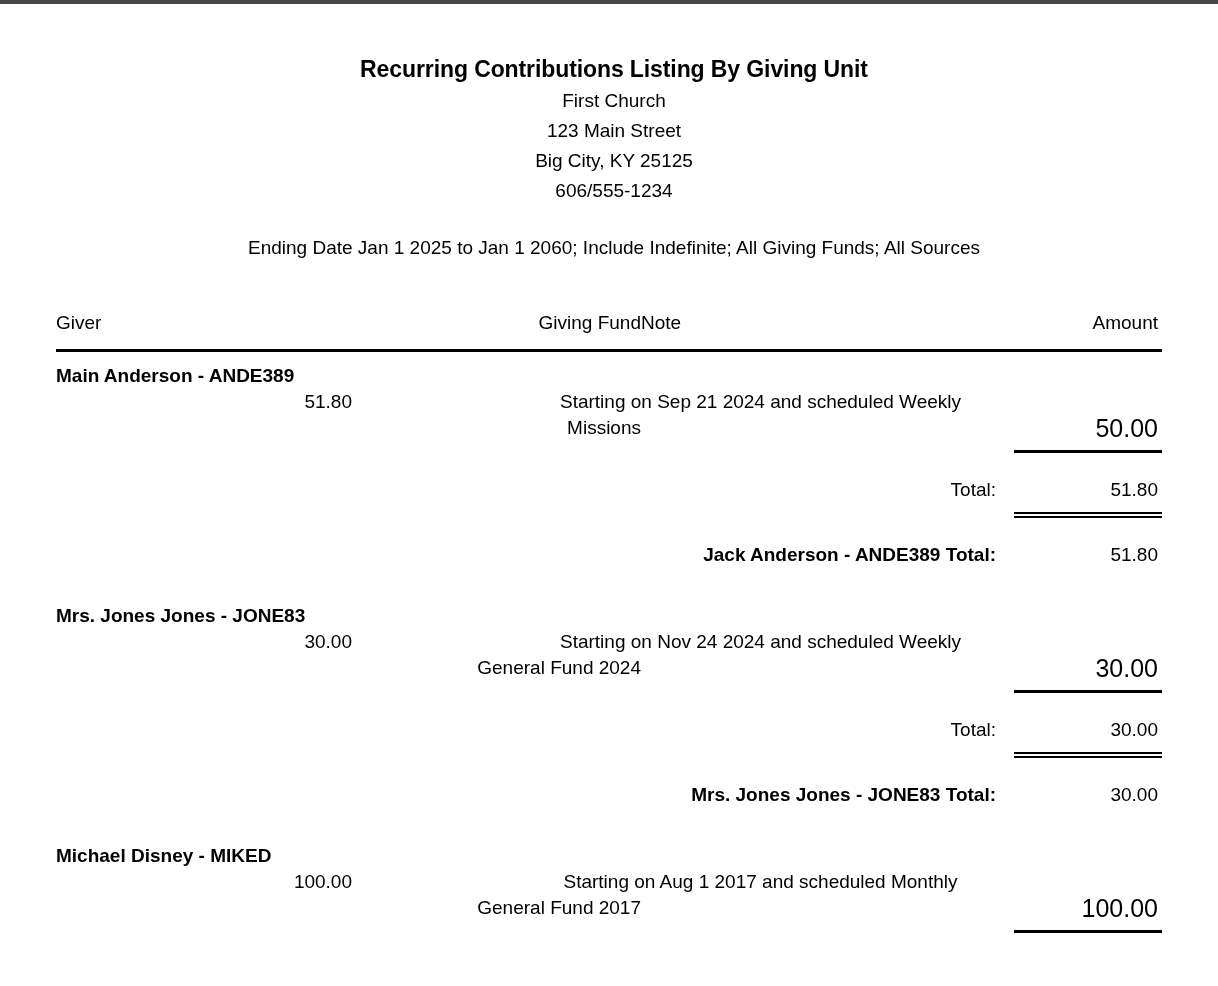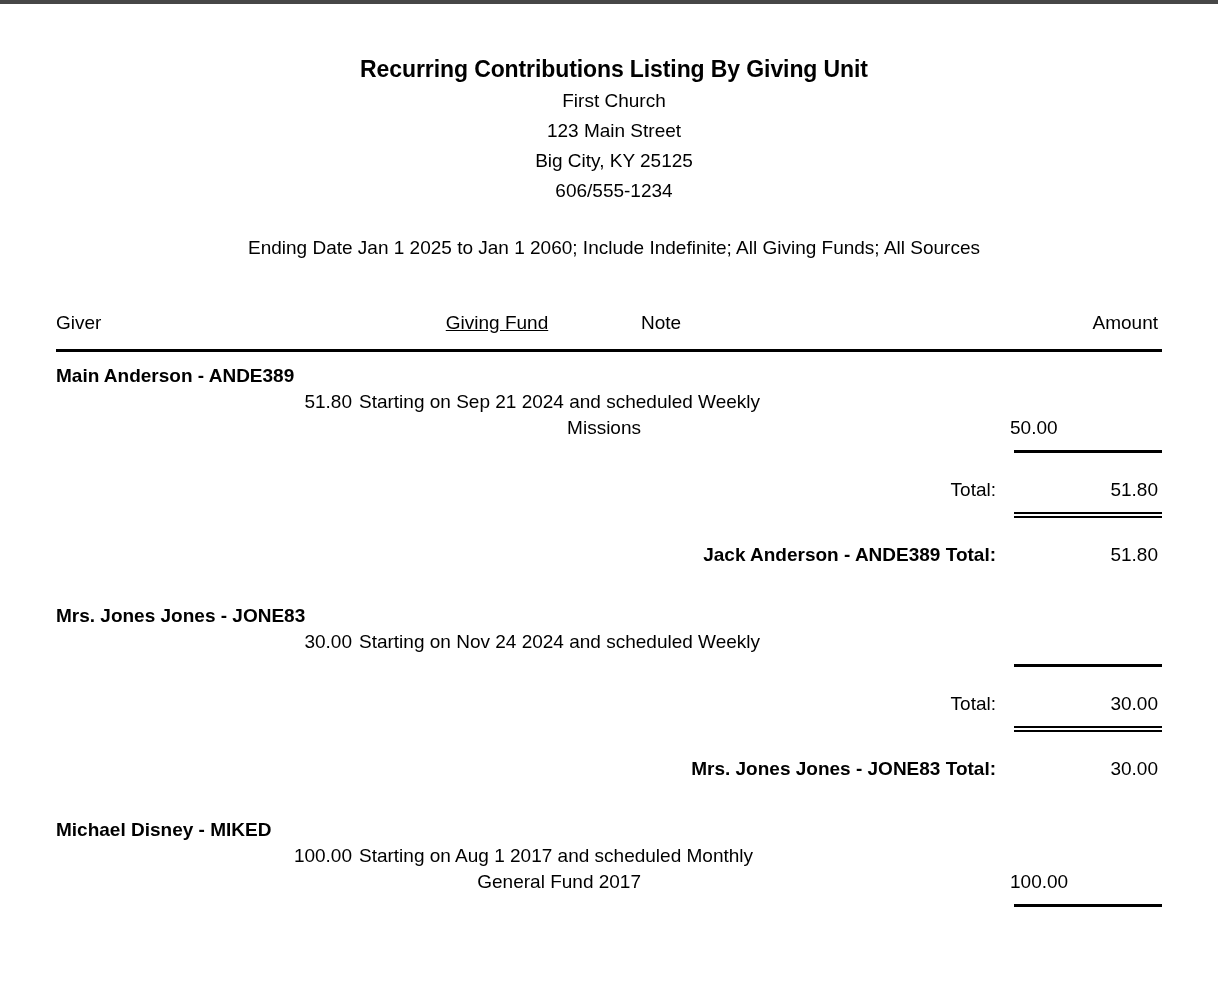--- a/index.html
+++ b/index.html
@@ -74,21 +74,21 @@
   col.c-amount   { width: 152px; }
 
   thead th {
     font-weight: normal;
     font-size: 19px;
     padding: 0 0 14px 0;
     vertical-align: bottom;
     line-height: 24px;
   }
   th.h-giver  { text-align: left; }
-  th.h-fund   { text-align: center; padding-left: 1px; text-decoration: underline; }
+  th.h-fund   { text-align: right; padding-left: 1px; }
   th.h-note   { text-align: left; padding-right: 130px; }
   th.h-amount { text-align: right; padding-right: 4px; }
 
   tr.header-rule td {
     padding: 0;
     height: 0;
   }
   .rule-full {
     height: 3px;
     background: #000;
@@ -107,21 +107,21 @@
 
   
   td.sched-amount {
     text-align: right;
     font-size: 19px;
     line-height: 26px;
     padding: 0;
     white-space: nowrap;
   }
   td.sched-text {
-    text-align: left;
+    text-align: center;
     font-size: 19px;
     line-height: 26px;
     padding: 0 0 0 7px;
     white-space: nowrap;
   }
 
   
   td.fund {
     text-align: right;
     font-size: 19px;
@@ -130,21 +130,22 @@
     white-space: nowrap;
   }
   td.note {
     text-align: left;
     font-size: 19px;
     line-height: 26px;
     padding: 0 0 0 48px;
     white-space: nowrap;
   }
   td.amount {
-    font-size: 19px;
+    text-align: right;
+    font-size: 25px;
     line-height: 26px;
     padding: 0 4px 0 0;
     white-space: nowrap;
   }
 
   
   td.rule-cell { padding: 0; height: 0; }
   .rule-amount-single {
     height: 3px;
     background: #000;
@@ -271,20 +272,26 @@
             </tr>
             <tr>
               <td class="giver-name" colspan="5">Mrs. Jones Jones - JONE83</td>
             </tr>
             <tr>
               <td></td>
               <td class="sched-amount">30.00</td>
               <td class="sched-text" colspan="3">Starting on Nov 24 2024 and scheduled Weekly</td>
             </tr>
             <tr>
+              <td colspan="2"></td>
+              <td class="fund">General Fund 2024</td>
+              <td class="note"></td>
+              <td class="amount">30.00</td>
+            </tr>
+            <tr>
               <td class="rule-cell" colspan="4"></td>
               <td class="rule-cell">
                 <div class="rule-amount-single"></div>
               </td>
             </tr>
             <tr class="sp-before-total">
               <td colspan="5"></td>
             </tr>
             <tr>
               <td class="total-label" colspan="4">Total:</td>

